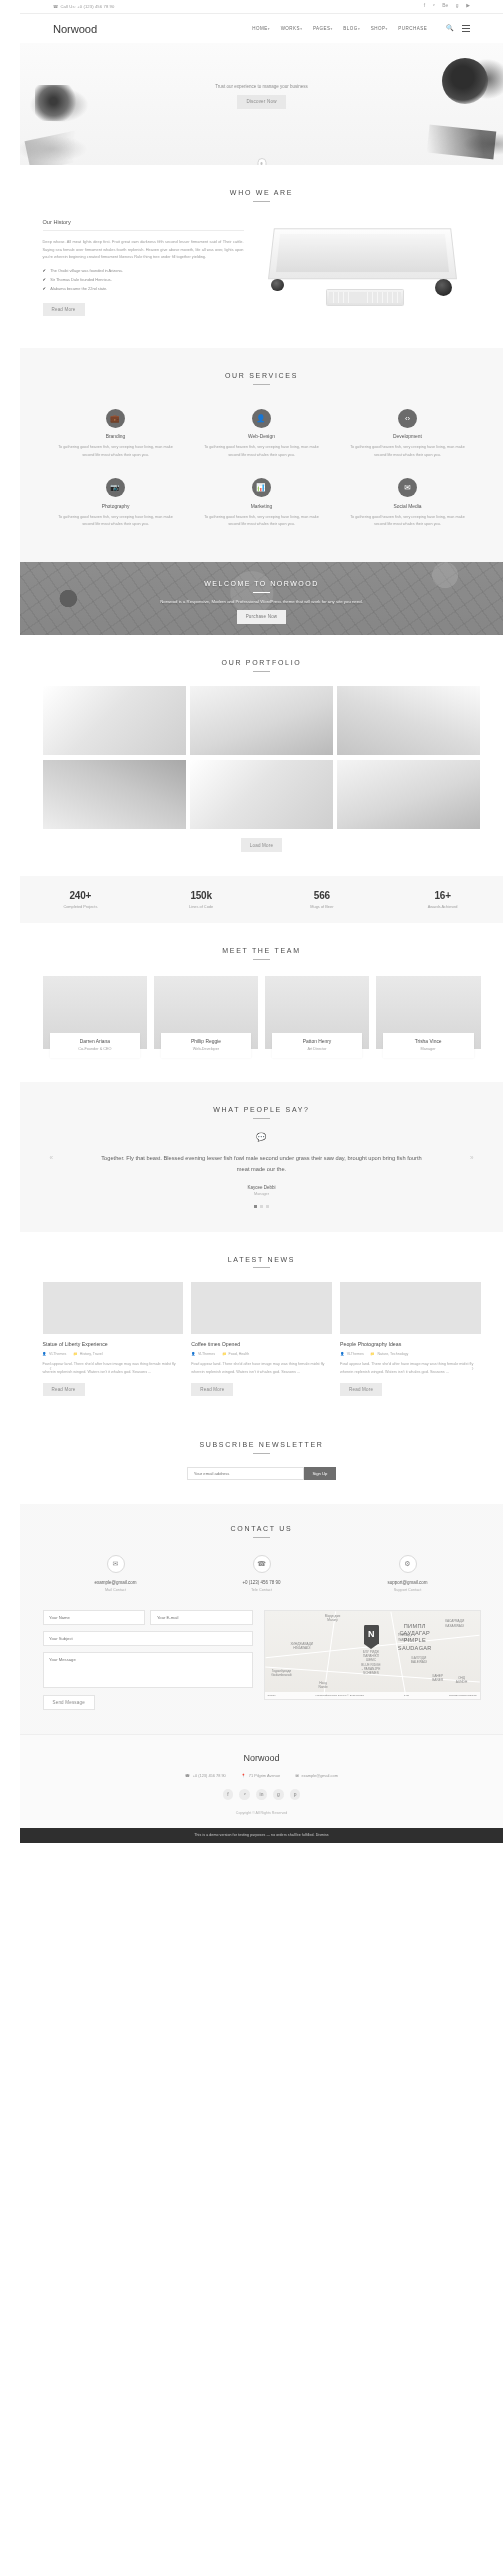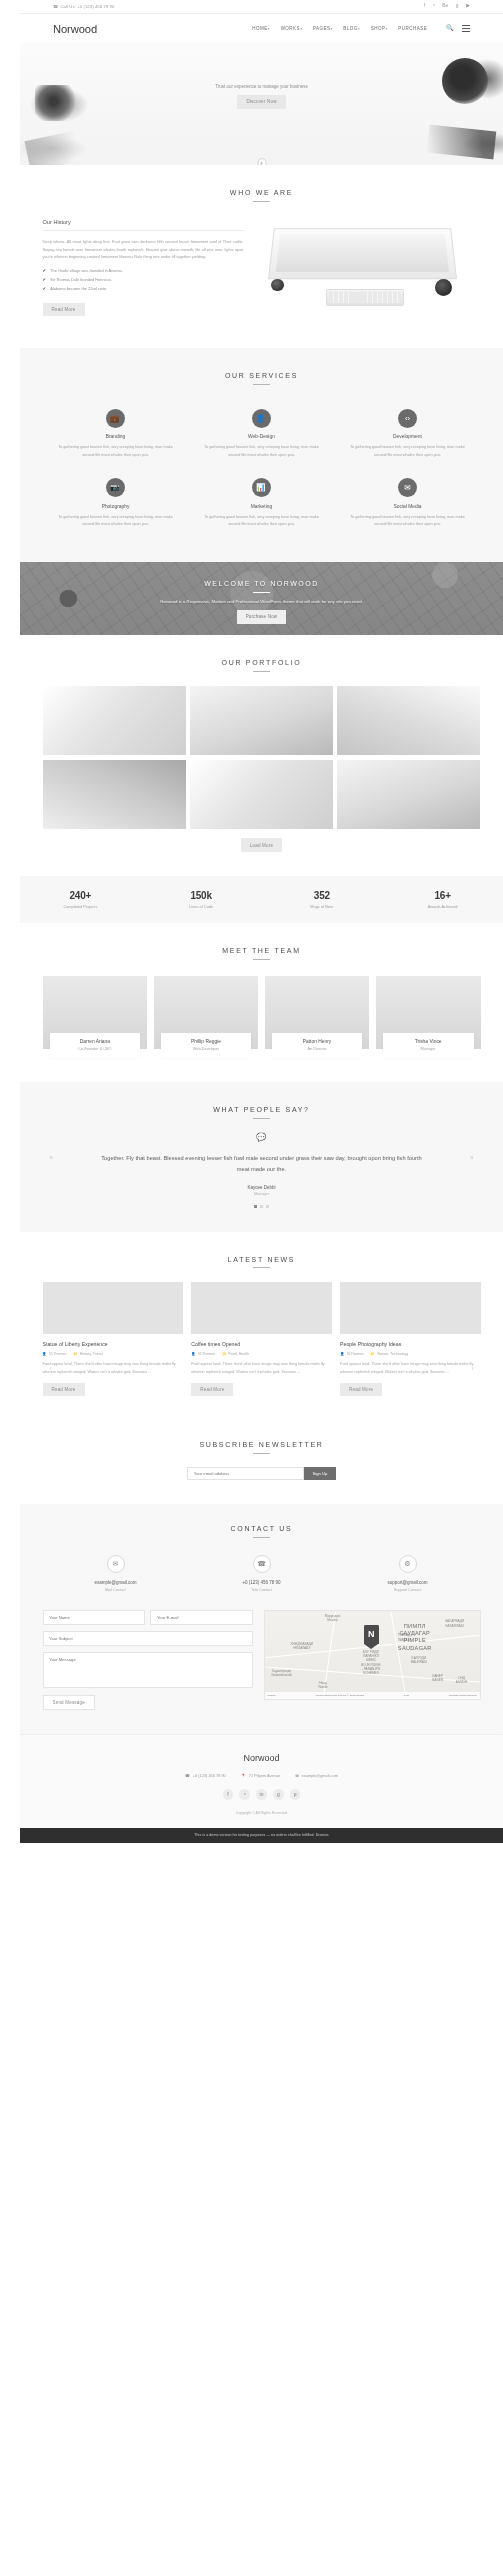--- a/index.html
+++ b/index.html
@@ -396,21 +396,21 @@
   <div class="counters">
     <div class="cnt">
       <div class="n">240+</div>
       <div class="l">Completed Projects</div>
     </div>
     <div class="cnt">
       <div class="n">150k</div>
       <div class="l">Lines of Code</div>
     </div>
     <div class="cnt">
-      <div class="n">352</div>
+      <div class="n">566</div>
       <div class="l">Mugs of Beer</div>
     </div>
     <div class="cnt">
       <div class="n">16+</div>
       <div class="l">Awards Achieved</div>
     </div>
   </div>
 
   <div class="sec">
     <div class="container">

